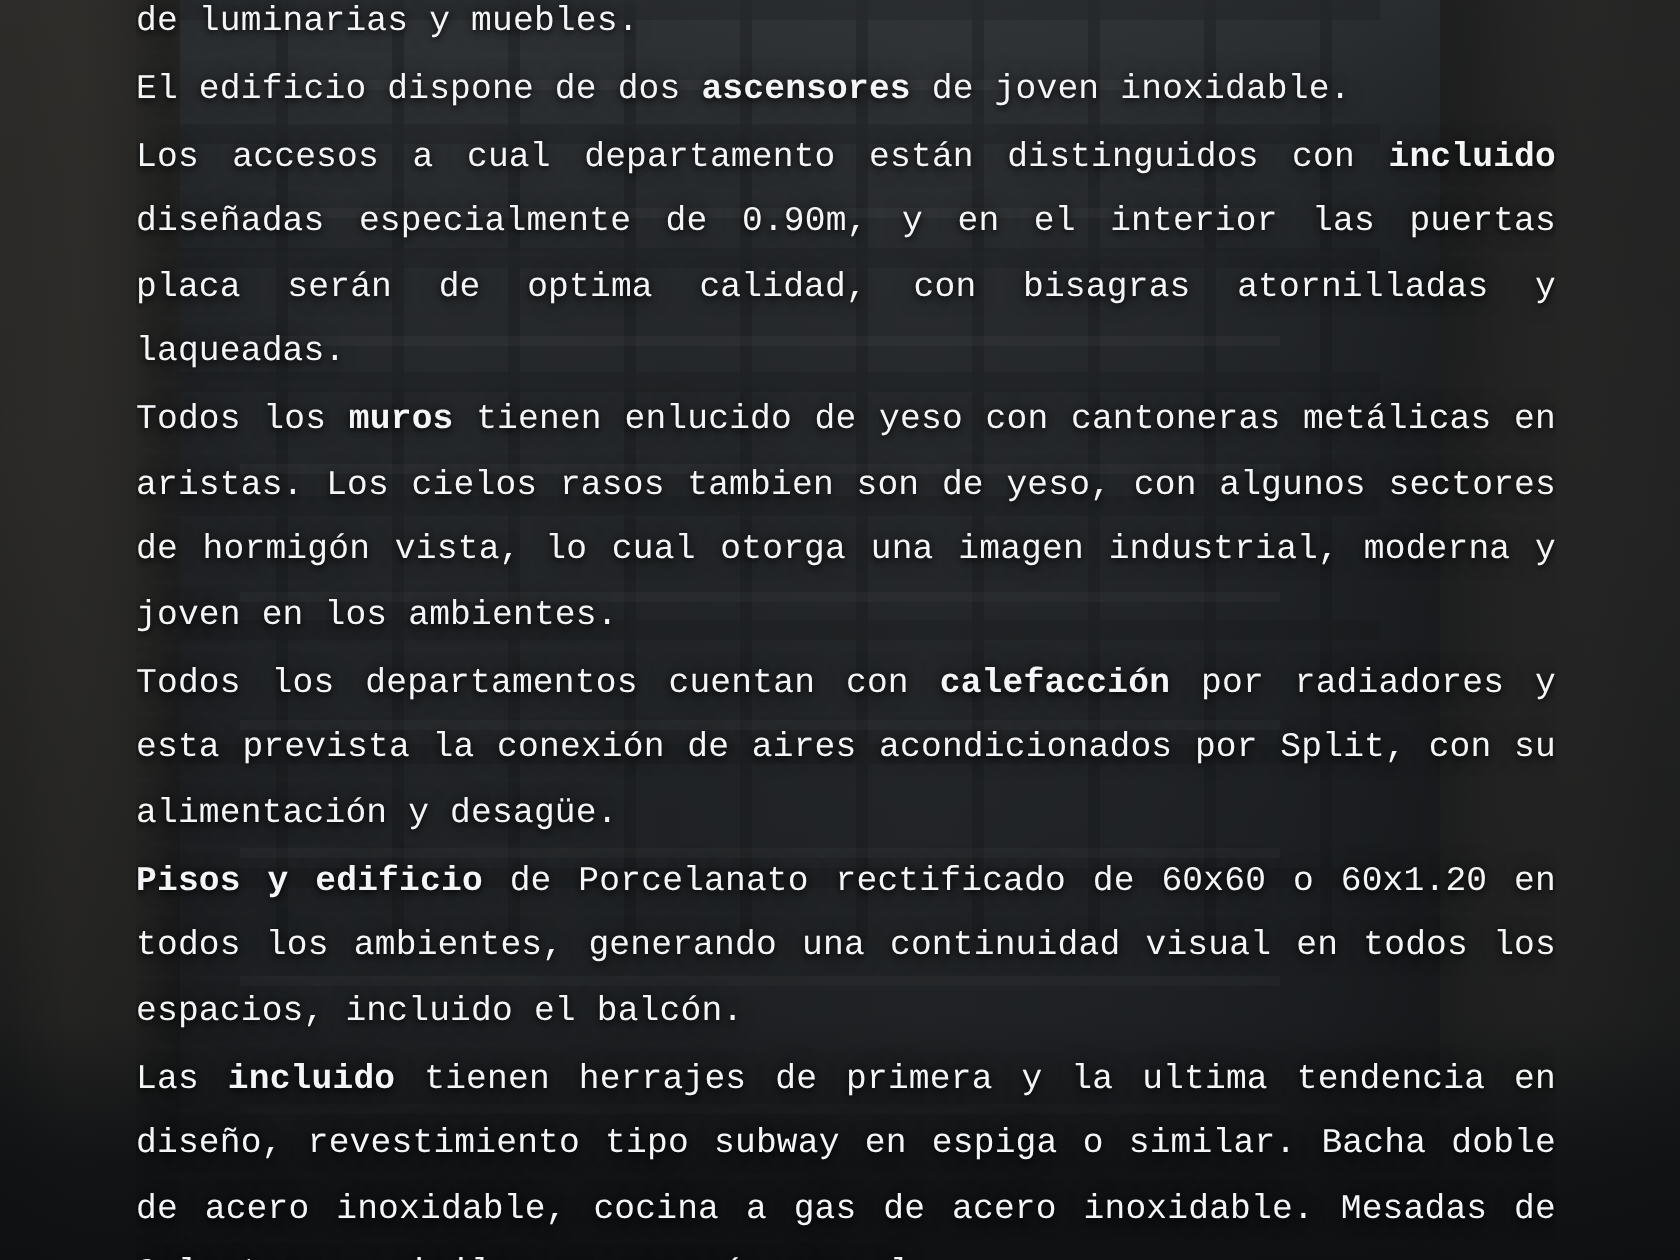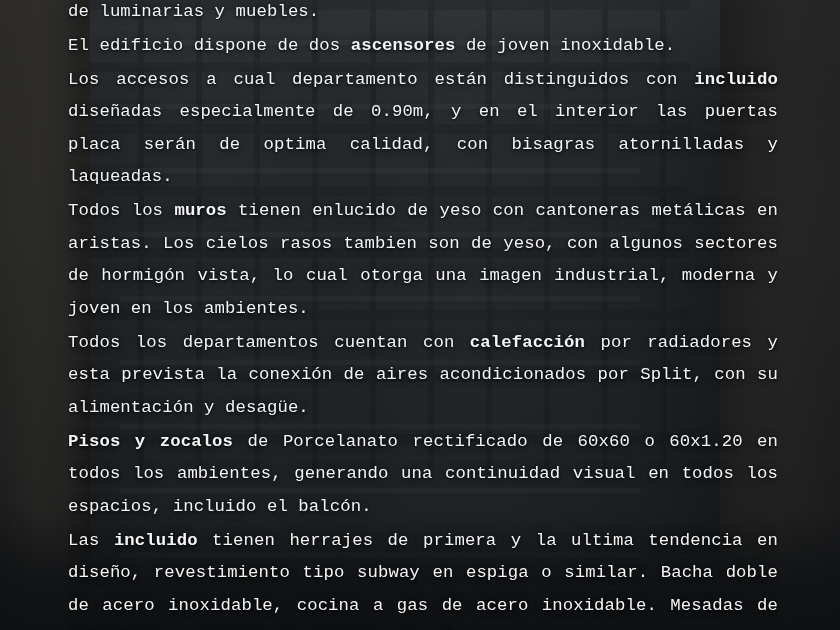--- a/index.html
+++ b/index.html
@@ -122,17 +122,17 @@
     <div class="ground"></div>
   </div>
   <div class="scrim"></div>
 
   <div class="text-panel" id="text-panel">
       <p class="para first"><span>de luminarias y muebles.</span></p>
       <p class="para"><span>El edificio dispone de dos </span><b>ascensores</b><span> de joven inoxidable.</span></p>
       <p class="para"><span>Los accesos a cual departamento están distinguidos con </span><b>incluido</b><span> diseñadas especialmente de 0.90m, y en el interior las puertas placa serán de optima calidad, con bisagras atornilladas y laqueadas.</span></p>
       <p class="para"><span>Todos los </span><b>muros</b><span> tienen enlucido de yeso con cantoneras metálicas en aristas. Los cielos rasos tambien son de yeso, con algunos sectores de hormigón vista, lo cual otorga una imagen industrial, moderna y joven en los ambientes.</span></p>
       <p class="para"><span>Todos los departamentos cuentan con </span><b>calefacción</b><span> por radiadores y esta prevista la conexión de aires acondicionados por Split, con su alimentación y desagüe.</span></p>
-      <p class="para"><b>Pisos y zocalos</b><span> de Porcelanato rectificado de 60x60 o 60x1.20 en todos los ambientes, generando una continuidad visual en todos los espacios, incluido el balcón.</span></p>
+      <p class="para"><b>Pisos y edificio</b><span> de Porcelanato rectificado de 60x60 o 60x1.20 en todos los ambientes, generando una continuidad visual en todos los espacios, incluido el balcón.</span></p>
       <p class="para clipped"><span>Las </span><b>incluido</b><span> tienen herrajes de primera y la ultima tendencia en diseño, revestimiento tipo subway en espiga o similar. Bacha doble de acero inoxidable, cocina a gas de acero inoxidable. Mesadas de Celestone o similar en armonía con el</span></p>
     </div>
 
 </div>
 
 </body></html>

